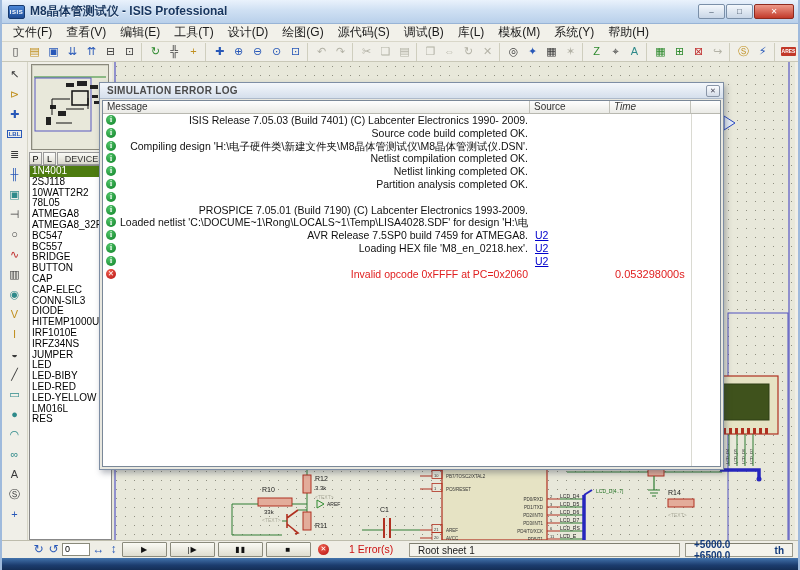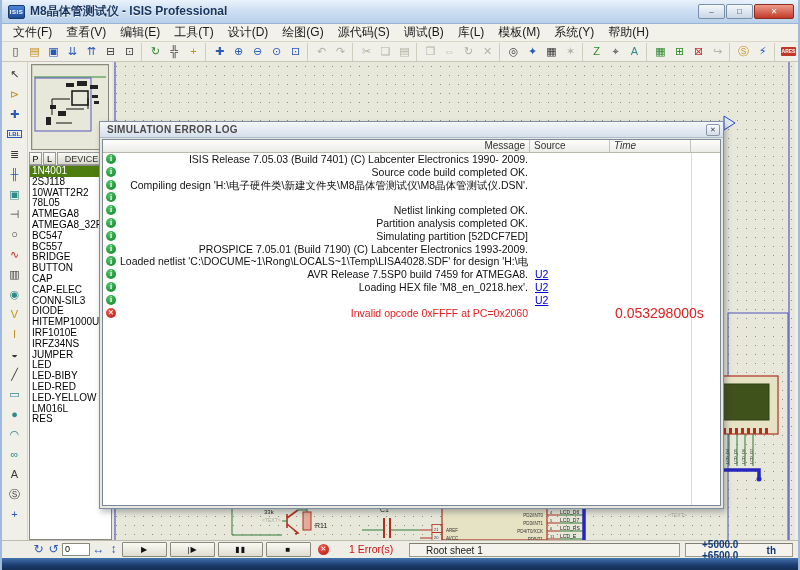--- a/index.html
+++ b/index.html
@@ -61,50 +61,50 @@
   .rot .rbtn{font-size:12px;color:#2858B8;width:13px;text-align:center;cursor:default;}
   .rot input{width:28px;height:13px;font-size:9px;border:1px solid #8A8A7C;padding:0 2px;background:#fff;}
   .simbar{position:absolute;left:120px;top:1px;display:flex;gap:3px;}
   .sbtn{width:45px;height:15px;background:linear-gradient(#FAFAF4,#DEDDD0);border:1px solid #8A8A7C;
     border-radius:1px;font-size:8px;color:#111;display:flex;align-items:center;justify-content:center;letter-spacing:1px;cursor:default;}
   .err-ind{position:absolute;left:316px;top:2px;display:flex;align-items:center;gap:20px;}
   .err-dot{width:11px;height:11px;border-radius:50%;background:radial-gradient(circle at 35% 30%,#F06050,#B51010);
     color:#fff;font-size:7px;font-weight:bold;display:flex;align-items:center;justify-content:center;}
   .err-text{font-size:10.5px;color:#CC1111;}
   .sunken{position:absolute;top:2px;height:14px;border:1px solid #9A998B;border-top-color:#7F7E70;
-    background:#F4F3EC;font-size:10px;display:flex;align-items:center;padding:0 16px;color:#222;}
+    background:#F4F3EC;font-size:10px;display:flex;align-items:center;padding:0 8px;color:#222;}
   .sheetbox{left:407px;width:271px;}
   .coordbox{left:683px;width:108px;justify-content:flex-end;color:#123A7A;font-weight:bold;gap:7px;}
   .bottom-frame{position:absolute;left:0;right:0;bottom:0;height:12px;
     background:linear-gradient(#4273AC,#1C3C6E 60%,#142E56);}
   
   .dialog{position:absolute;left:97px;top:82px;width:625px;height:388px;background:#E9E8E0;
-    border:1px solid #7E8EA4;box-shadow:2px 3px 6px rgba(40,50,70,.35);margin-top:39px;}
+    border:1px solid #7E8EA4;box-shadow:2px 3px 6px rgba(40,50,70,.35);}
   .dlg-title{position:absolute;left:0;top:0;right:0;height:16px;
     background:linear-gradient(#F4F7FB,#D5DFEC);border-bottom:1px solid #AEBACA;
     display:flex;align-items:center;padding:0 3px 0 7px;}
   .dlg-title-text{font-size:10px;font-weight:bold;color:#4A4A4A;letter-spacing:.3px;}
   .dlg-close{margin-left:auto;width:14px;height:12px;border:1px solid #8A96A8;border-radius:2px;
     background:linear-gradient(#FBFCFE,#D4DCE8);font-size:7px;color:#445;display:flex;align-items:center;justify-content:center;cursor:default;}
   .log-list{position:absolute;left:2px;right:2px;top:17px;bottom:2px;background:#fff;border:1px solid #7A8898;overflow:hidden;}
   .log-head{position:absolute;left:0;top:0;right:0;height:13px;display:flex;background:linear-gradient(#FEFEFE,#E9E9E4);}
   .lh-cell{font-size:10px;color:#333;padding:0 4px;border-right:1px solid #C2C2BA;border-bottom:1px solid #B8B8B0;line-height:12px;}
-  .lh-msg{width:427px;text-align:right;}.lh-src{width:80px;}.lh-time{width:81px;font-style:italic;}.lh-fill{flex:1;border-right:none;}
+  .lh-msg{width:427px;}.lh-src{width:80px;}.lh-time{width:81px;font-style:italic;}.lh-fill{flex:1;border-right:none;}
   .log-rows{position:absolute;left:0;top:13px;right:0;bottom:0;}
   .vline{position:absolute;top:13px;bottom:0;width:1px;background:#DADAD2;}
   .log-row{position:relative;height:12.8px;width:100%;}
   .row-ico{position:absolute;left:3px;top:1px;width:10px;height:10px;border-radius:50%;
     color:#fff;font-size:7.5px;font-weight:bold;display:flex;align-items:center;justify-content:center;line-height:1;}
   .row-ico.info{background:radial-gradient(circle at 35% 30%,#4FC468,#0E7F26);font-family:"Liberation Serif",serif;}
   .row-ico.error{background:radial-gradient(circle at 35% 30%,#F06050,#B51010);}
   .row-msg{position:absolute;left:17px;top:0;width:408px;font-size:10.5px;line-height:12.8px;color:#111;
     white-space:nowrap;overflow:hidden;text-align:right;}
   .row-msg.errtxt{color:#E02020;}
   .row-src{position:absolute;left:432px;top:0;font-size:10.5px;line-height:12.8px;color:#0000CC;text-decoration:underline;cursor:default;}
-  .row-time{position:absolute;left:512px;top:0;font-size:14px;line-height:12.8px;color:#E02020;}
+  .row-time{position:absolute;left:512px;top:0;font-size:11px;line-height:12.8px;color:#E02020;}
   
   .sref{font-size:7px;fill:#1A1A1A;}
   .sval{font-size:6px;fill:#1A1A1A;}
   .ph{font-size:5px;fill:#ABAB9B;}
   .pin{font-size:4.5px;fill:#333;}
   .pnum{font-size:4px;fill:#333;}
   .netlbl{font-size:5px;fill:#222;}
   .buslbl{font-size:5px;fill:#207020;}
 </style>
 </head>
@@ -573,32 +573,32 @@
           <div class="log-row">
             <div class="row-ico info">i</div>
             <div class="row-msg">Source code build completed OK.</div>
           </div>
           <div class="log-row">
             <div class="row-ico info">i</div>
             <div class="row-msg">Compiling design 'H:\电子硬件类\新建文件夹\M8晶体管测试仪\M8晶体管测试仪.DSN'.</div>
           </div>
           <div class="log-row">
             <div class="row-ico info">i</div>
+            <div class="row-msg">Netlist compilation completed OK.</div>
           </div>
           <div class="log-row">
             <div class="row-ico info">i</div>
             <div class="row-msg">Netlist linking completed OK.</div>
           </div>
           <div class="log-row">
             <div class="row-ico info">i</div>
             <div class="row-msg">Partition analysis completed OK.</div>
           </div>
           <div class="log-row">
             <div class="row-ico info">i</div>
-            <div class="row-msg">Simulating partition [52DCF7ED]</div>
           </div>
           <div class="log-row">
             <div class="row-ico info">i</div>
             <div class="row-msg">PROSPICE 7.05.01 (Build 7190) (C) Labcenter Electronics 1993-2009.</div>
           </div>
           <div class="log-row">
             <div class="row-ico info">i</div>
             <div class="row-msg">Loaded netlist 'C:\DOCUME~1\Rong\LOCALS~1\Temp\LISA4028.SDF' for design 'H:\电子硬件类\新建...</div>
           </div>
           <div class="log-row">

